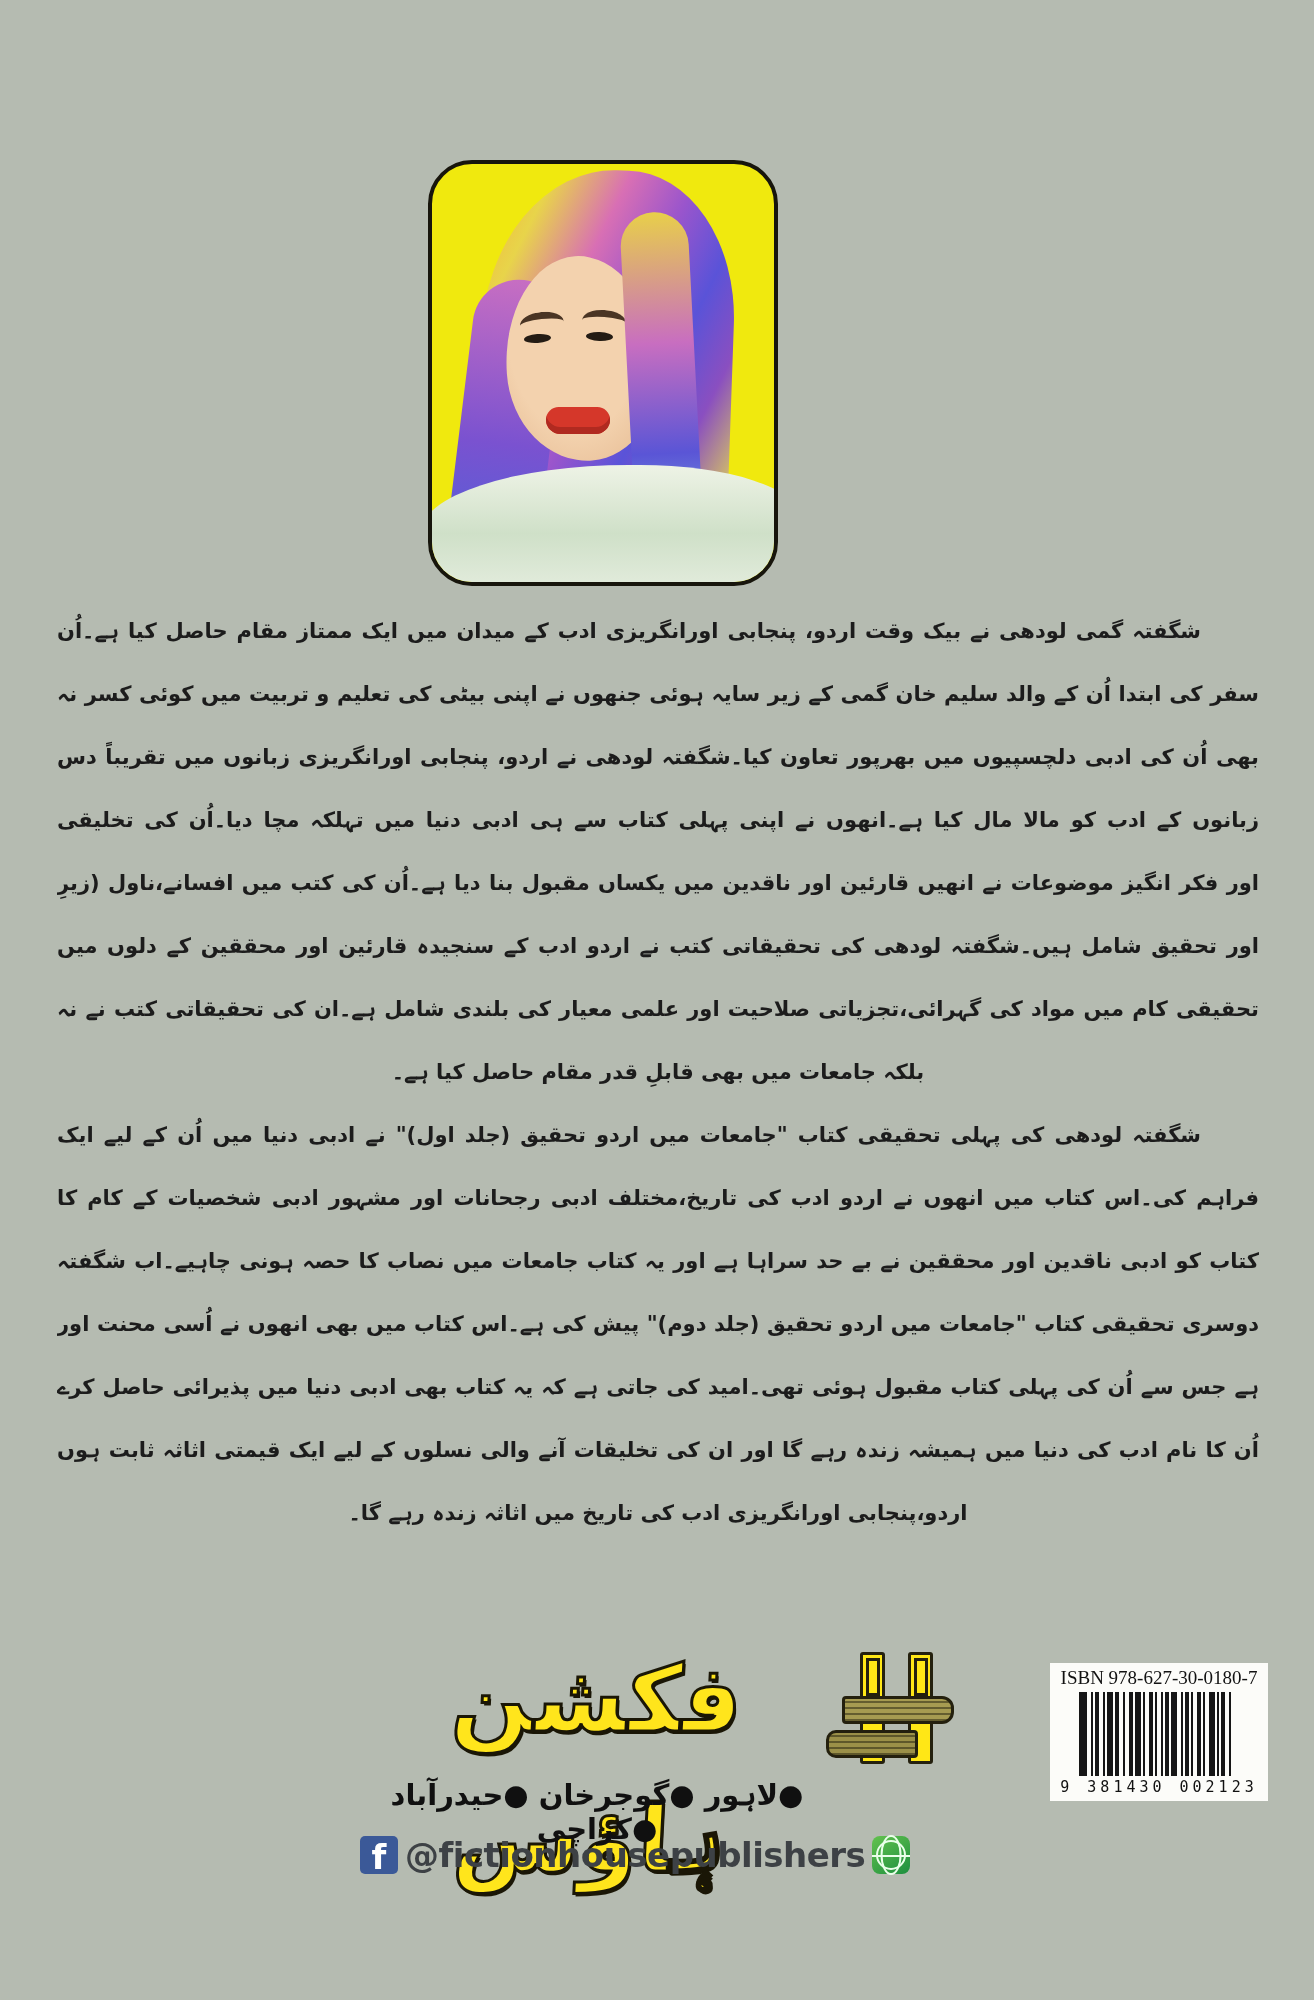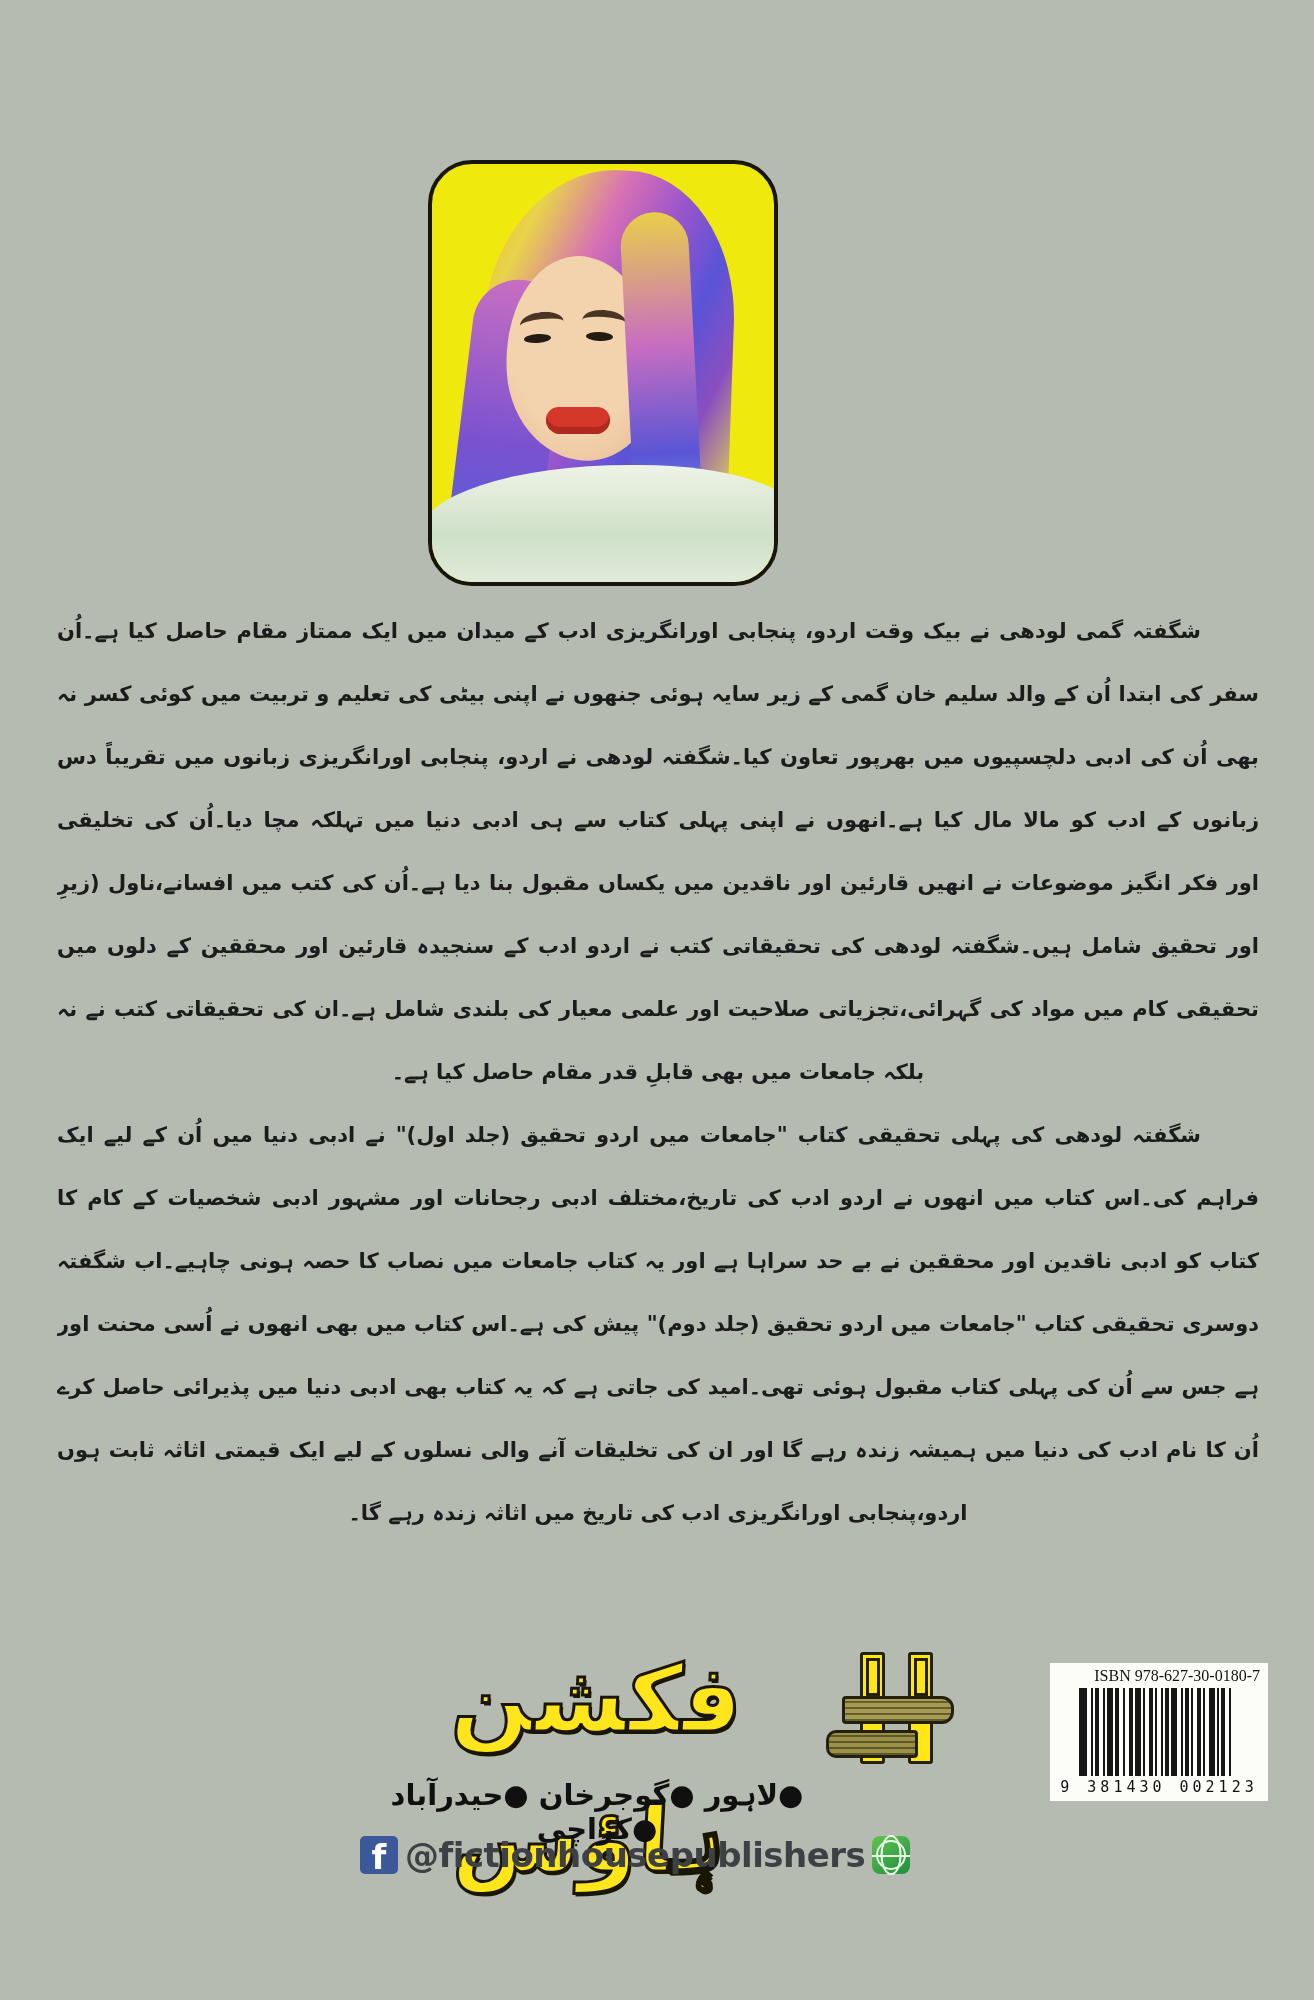--- a/index.html
+++ b/index.html
@@ -128,22 +128,22 @@
     transform:translateX(-50%); border:2px solid #eaffea; border-radius:50%; box-sizing:border-box;}
   .g-eq{position:absolute; top:50%; left:0; right:0; border-top:2px solid #eaffea;}
 
   
   .isbn-box{
     position:absolute; left:1050px; top:1663px; width:218px; height:138px;
     background:#fcfcf9; box-sizing:border-box; padding:4px 8px 5px 8px;
     display:flex; flex-direction:column;
   }
   .isbn-label{
-    font-family:"Liberation Serif", serif; font-size:16px; color:#121212;
-    text-align:right; white-space:nowrap;
+    font-family:"Liberation Serif", serif; font-size:19px; color:#121212;
+    text-align:center; white-space:nowrap;
   }
   .barcode{flex:1; margin-top:3px; display:flex; justify-content:center; align-items:stretch;}
   .barcode .bar{background:#161616;}
   .barcode .gap{background:transparent;}
   .isbn-digits{
     display:flex; justify-content:center; align-items:center; gap:14px;
     font-family:"DejaVu Sans Mono", monospace; font-size:15px; color:#111;
     letter-spacing:4px; margin-top:2px;
   }
 </style>

